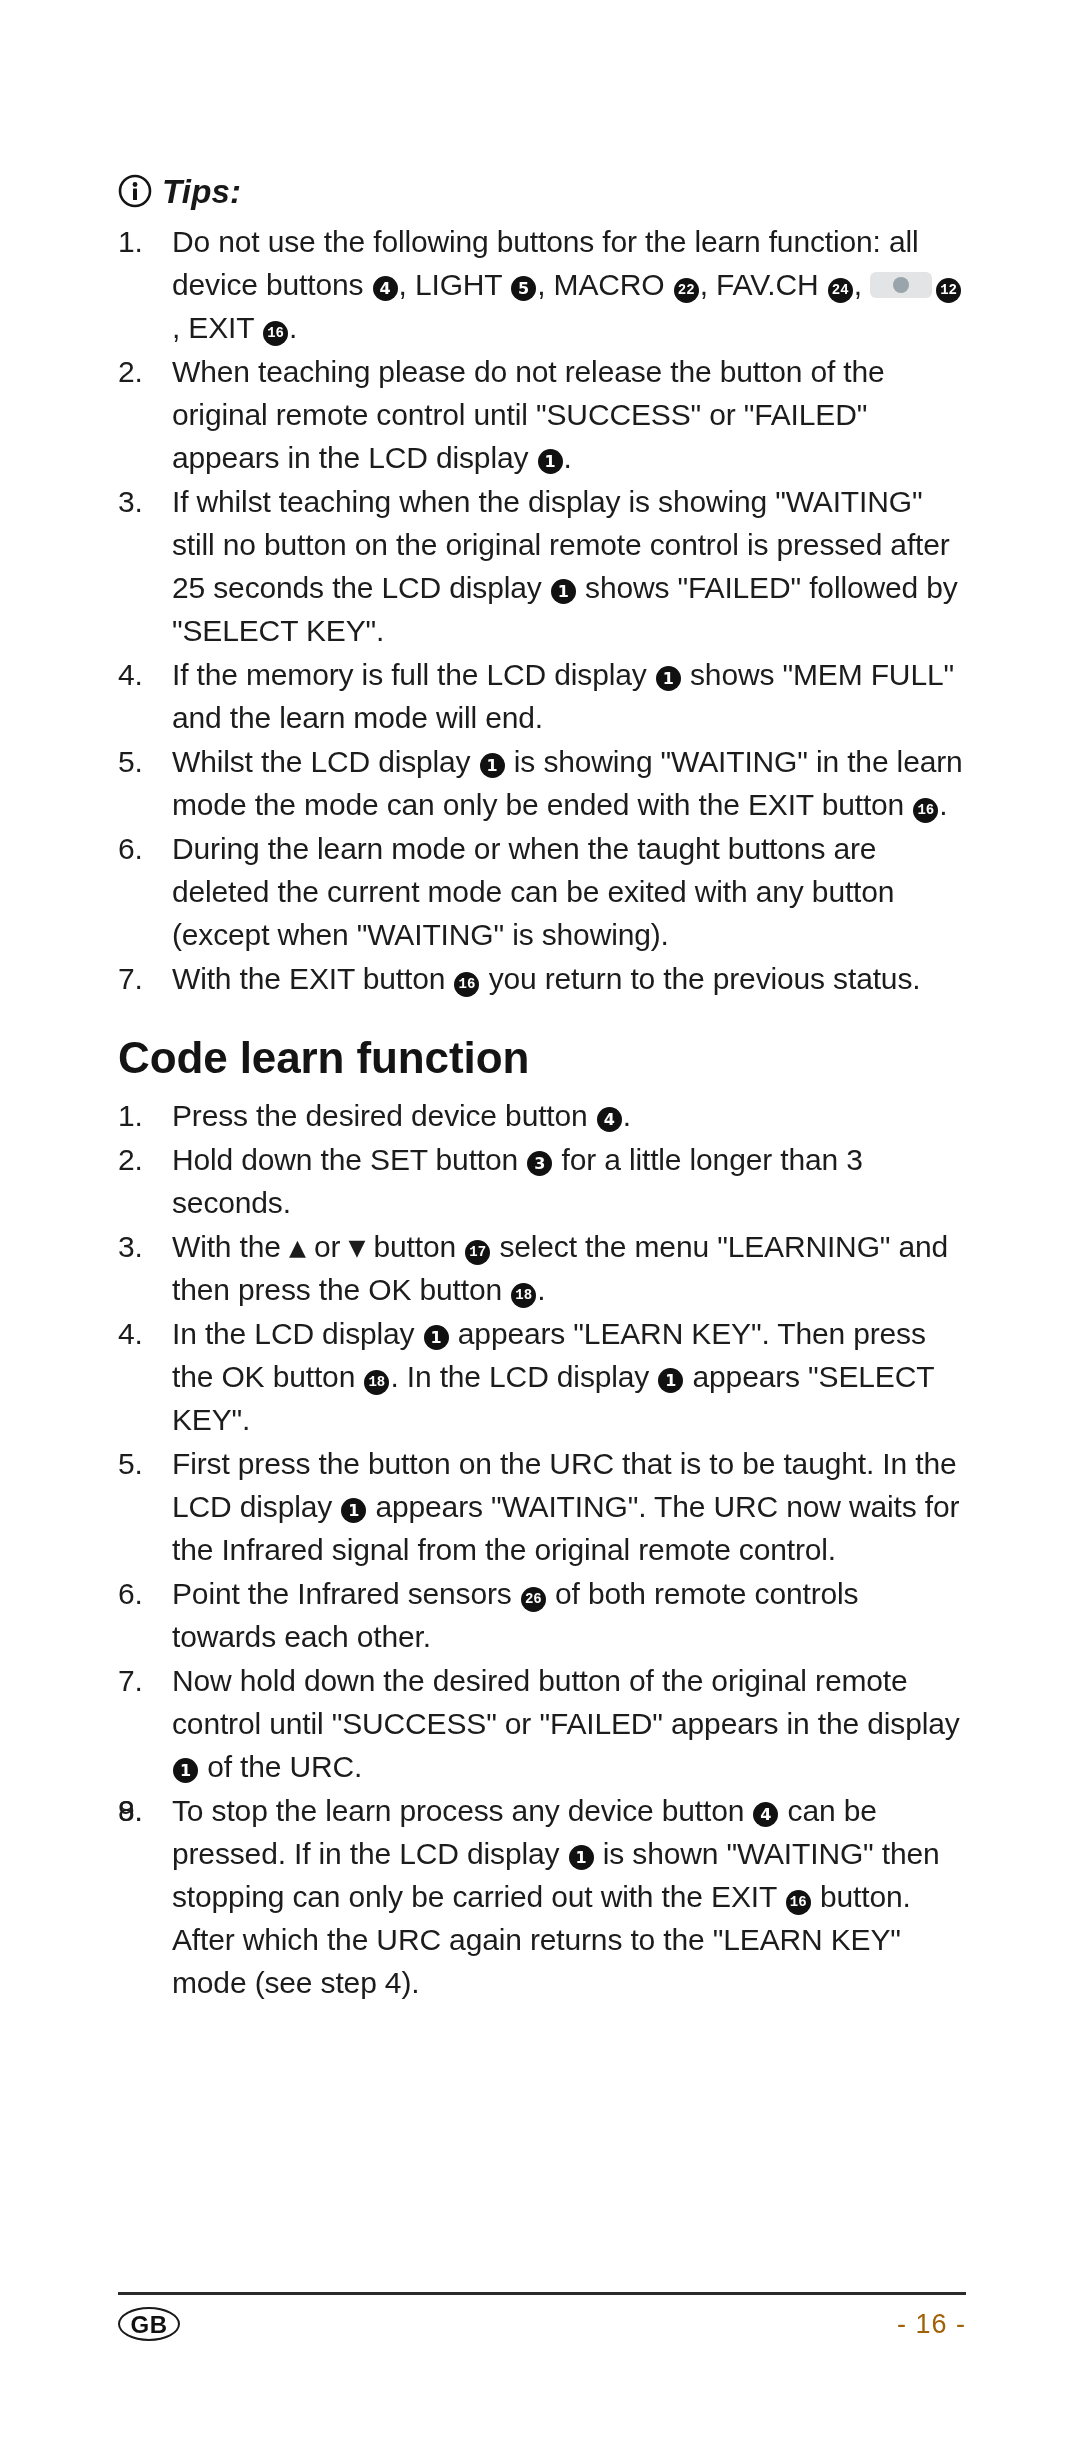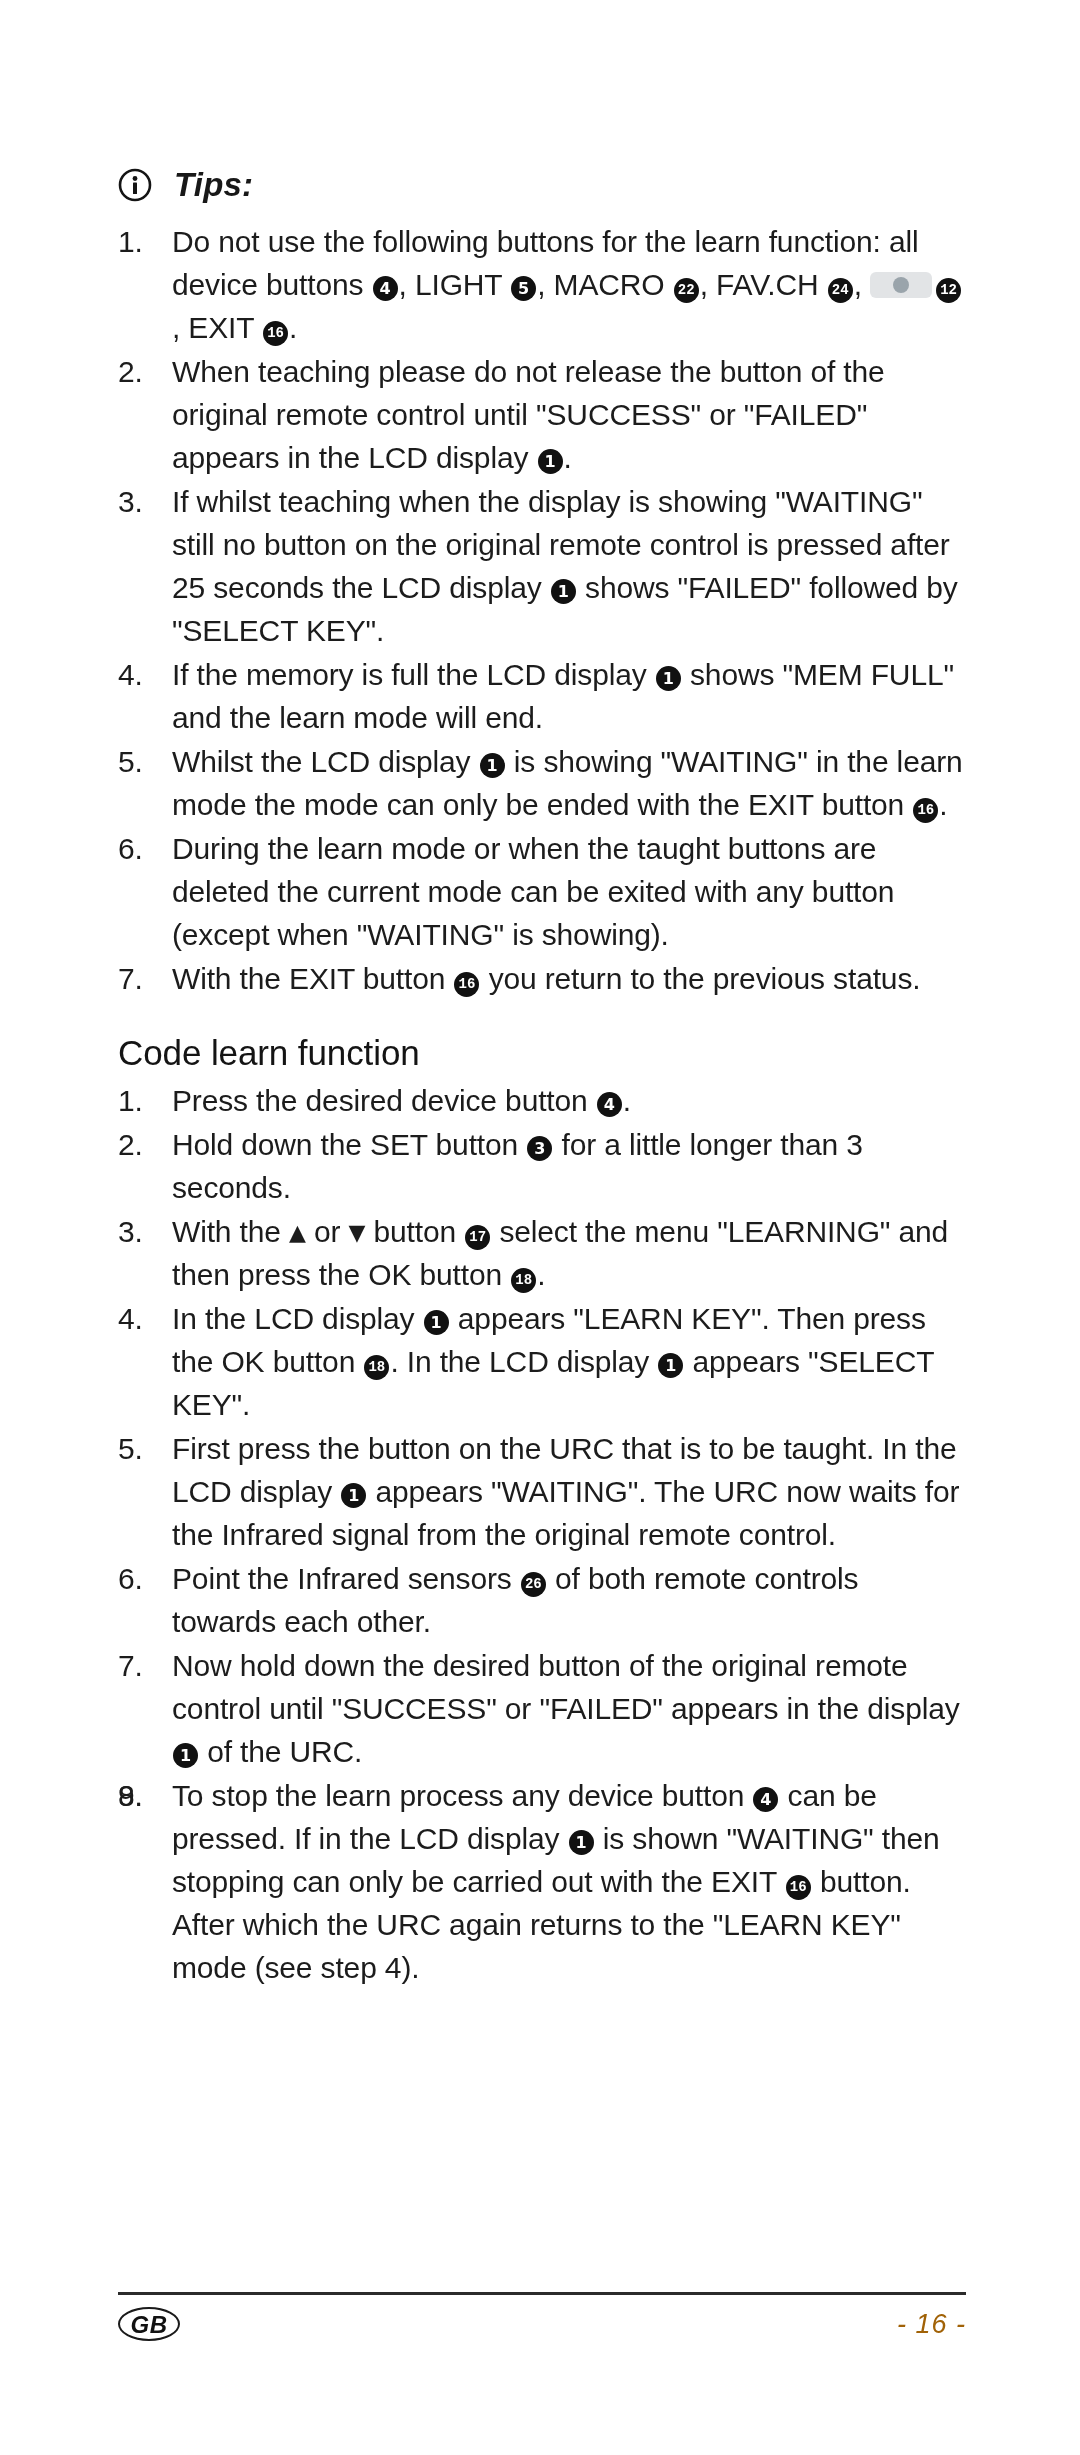--- a/index.html
+++ b/index.html
@@ -27,21 +27,22 @@
   .content {
     position: absolute;
     left: 118px;
     top: 168px;
     width: 845px;
   }
 
   
   .tips-head {
     display: flex;
-    gap: 22px;
+    align-items: center;
+    gap: 10px;
     margin: 0 0 6px 0;
     height: 46px;
   }
   .info-icon {
     width: 34px;
     height: 34px;
     flex: 0 0 34px;
     position: relative;
     display: block;
   }
@@ -50,24 +51,24 @@
     font-size: 33px;
     font-weight: bold;
     font-style: italic;
     letter-spacing: 0.2px;
     line-height: 1;
     color: #181818;
   }
 
   
   .section-head {
-    font-size: 35px;
-    font-weight: normal;
+    font-size: 44px;
+    font-weight: bold;
     letter-spacing: -0.1px;
-    margin: 34px 0 6px 0;
+    margin: 34px 0 12px 0;
     color: #141414;
     line-height: 1.1;
   }
 
   
   ol.steps {
     list-style: none;
     margin: 0;
     padding: 0;
   }
@@ -151,21 +152,20 @@
   }
   .footer-rule {
     width: 100%;
     height: 3px;
     background: #2b2b2b;
   }
   .footer-row {
     position: relative;
     height: 54px;
     margin-top: 8px;
-    font-style: italic;
   }
   .gb-badge {
     position: absolute;
     left: 0;
     top: 4px;
     width: 62px;
     height: 34px;
     border: 2.5px solid #1a1a1a;
     border-radius: 50%;
     font-size: 24px;

